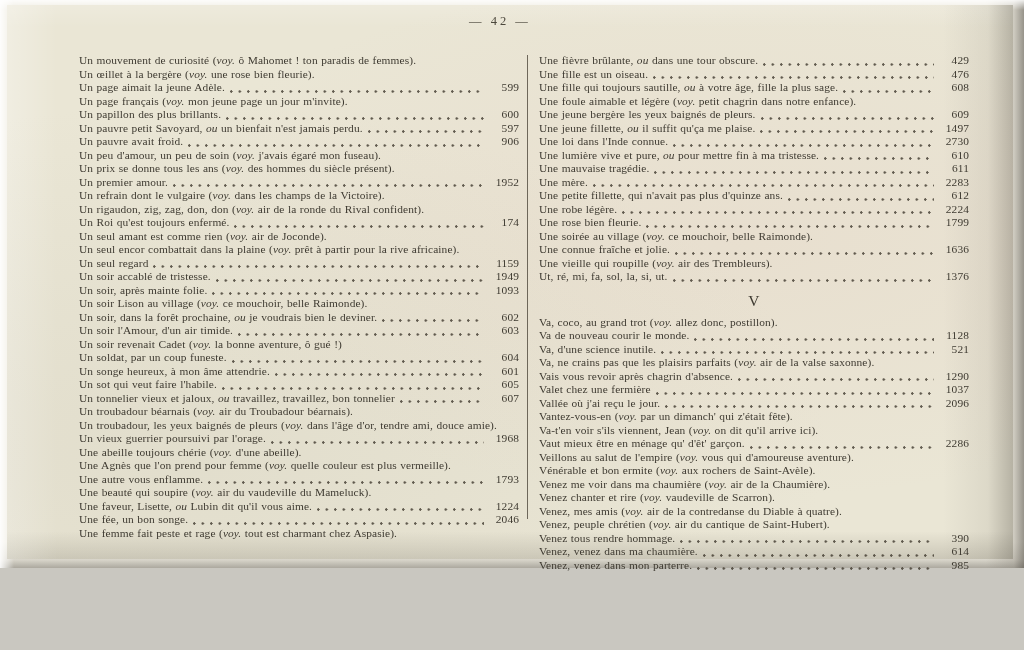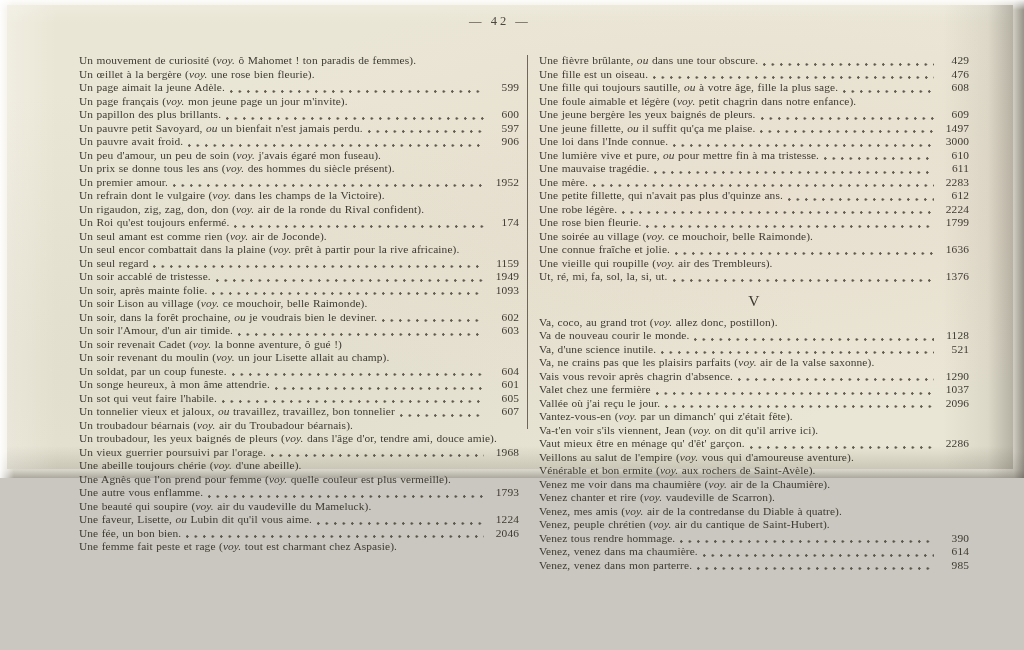--- a/index.html
+++ b/index.html
@@ -2,21 +2,21 @@
 <html lang="fr"><head>
 <meta charset="utf-8">
 <style>
   html,body{margin:0;padding:0;}
   body{
     width:1024px;height:650px;overflow:hidden;
     font-family:"Liberation Serif","DejaVu Serif",serif;
     background:#c9c7c0;
   }
   .scan{
-    position:relative;width:1024px;height:478px;
+    position:relative;width:1024px;height:568px;
     background:
       linear-gradient(to right, rgba(255,255,255,.9) 0, rgba(255,255,255,0) 14px),
       linear-gradient(to bottom, rgba(255,255,255,.85) 0, rgba(255,255,255,0) 10px),
       linear-gradient(to left, rgba(78,74,66,.55) 0, rgba(120,115,105,.28) 10px, rgba(0,0,0,0) 38px),
       linear-gradient(to top, rgba(90,86,78,.45) 0, rgba(120,115,105,.2) 8px, rgba(0,0,0,0) 26px),
       #efece1;
   }
   .page{
     position:absolute;left:7px;top:5px;right:11px;bottom:9px;
     background:#eae6d5;
@@ -130,21 +130,20 @@
           <span class="etext">Un soir, dans la forêt prochaine, <i>ou</i> je voudrais bien le deviner.</span>
           <span class="leader"></span>
           <span class="num">602</span>
         </div>
         <div class="entry has-num">
           <span class="etext">Un soir l'Amour, d'un air timide.</span>
           <span class="leader"></span>
           <span class="num">603</span>
         </div>
         <div class="entry"><span class="etext">Un soir revenait Cadet (<i>voy.</i> la bonne aventure, ô gué !)</span></div>
-        <div class="entry"><span class="etext">Un soir revenant du moulin (<i>voy.</i> un jour Lisette allait au champ).</span></div>
         <div class="entry has-num">
           <span class="etext">Un soldat, par un coup funeste.</span>
           <span class="leader"></span>
           <span class="num">604</span>
         </div>
         <div class="entry has-num">
           <span class="etext">Un songe heureux, à mon âme attendrie.</span>
           <span class="leader"></span>
           <span class="num">601</span>
         </div>
@@ -172,21 +171,21 @@
           <span class="leader"></span>
           <span class="num">1793</span>
         </div>
         <div class="entry"><span class="etext">Une beauté qui soupire (<i>voy.</i> air du vaudeville du Mameluck).</span></div>
         <div class="entry has-num">
           <span class="etext">Une faveur, Lisette, <i>ou</i> Lubin dit qu'il vous aime.</span>
           <span class="leader"></span>
           <span class="num">1224</span>
         </div>
         <div class="entry has-num">
-          <span class="etext">Une fée, un bon bien.</span>
+          <span class="etext">Une fée, un bon songe.</span>
           <span class="leader"></span>
           <span class="num">2046</span>
         </div>
         <div class="entry"><span class="etext">Une femme fait peste et rage (<i>voy.</i> tout est charmant chez Aspasie).</span></div>
       </div>
 
     <div class="divider"></div>
 
     <div class="col col-right">
       <div id="col-right-top">
@@ -212,21 +211,21 @@
             <span class="num">609</span>
           </div>
           <div class="entry has-num">
             <span class="etext">Une jeune fillette, <i>ou</i> il suffit qu'ça me plaise.</span>
             <span class="leader"></span>
             <span class="num">1497</span>
           </div>
           <div class="entry has-num">
             <span class="etext">Une loi dans l'Inde connue.</span>
             <span class="leader"></span>
-            <span class="num">3000</span>
+            <span class="num">2730</span>
           </div>
           <div class="entry has-num">
             <span class="etext">Une lumière vive et pure, <i>ou</i> pour mettre fin à ma tristesse.</span>
             <span class="leader"></span>
             <span class="num">610</span>
           </div>
           <div class="entry has-num">
             <span class="etext">Une mauvaise tragédie.</span>
             <span class="leader"></span>
             <span class="num">611</span>

